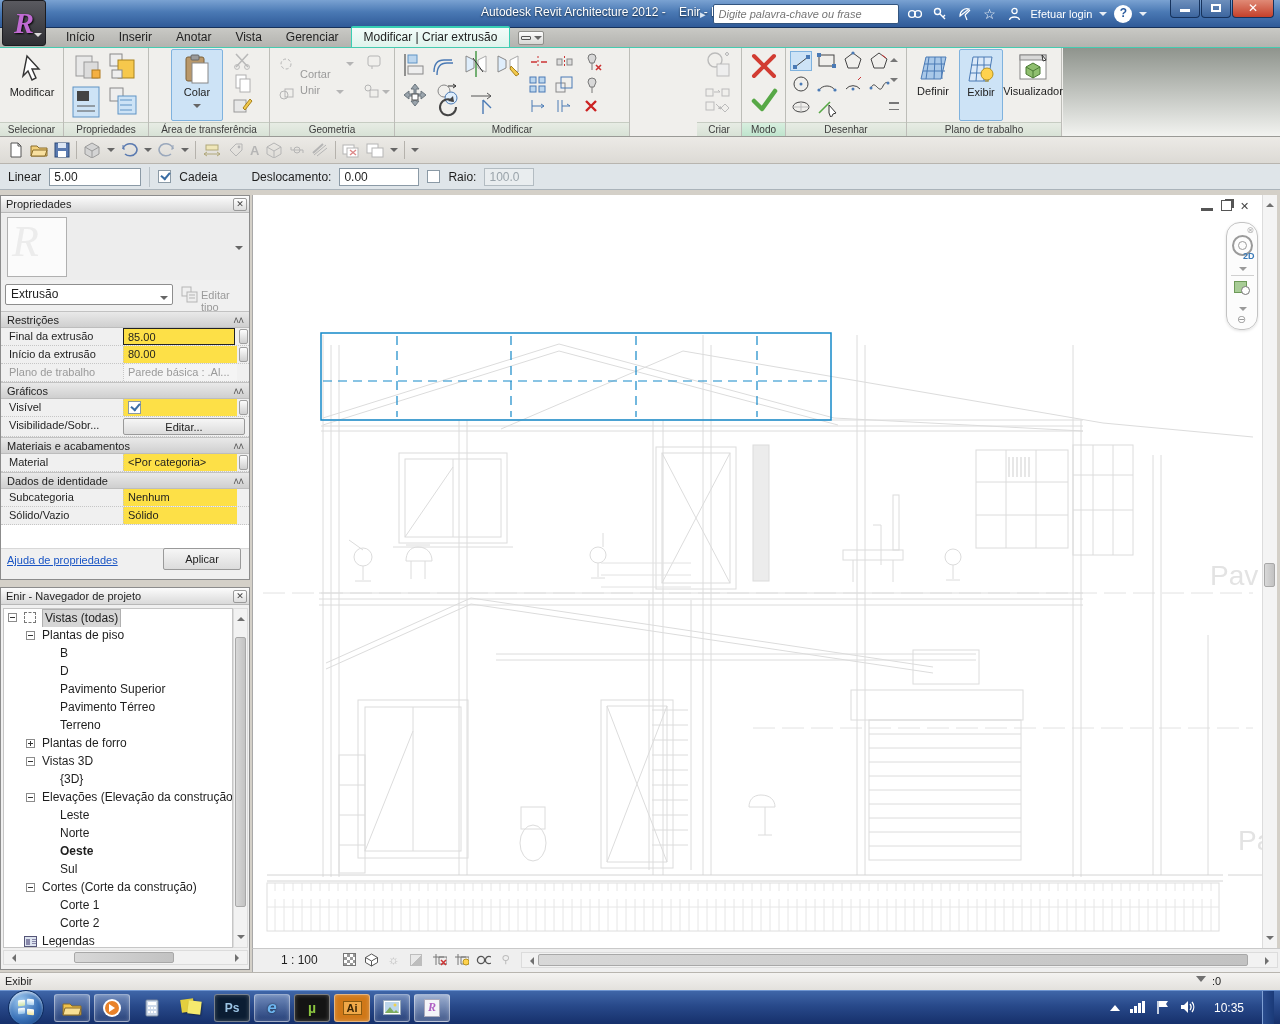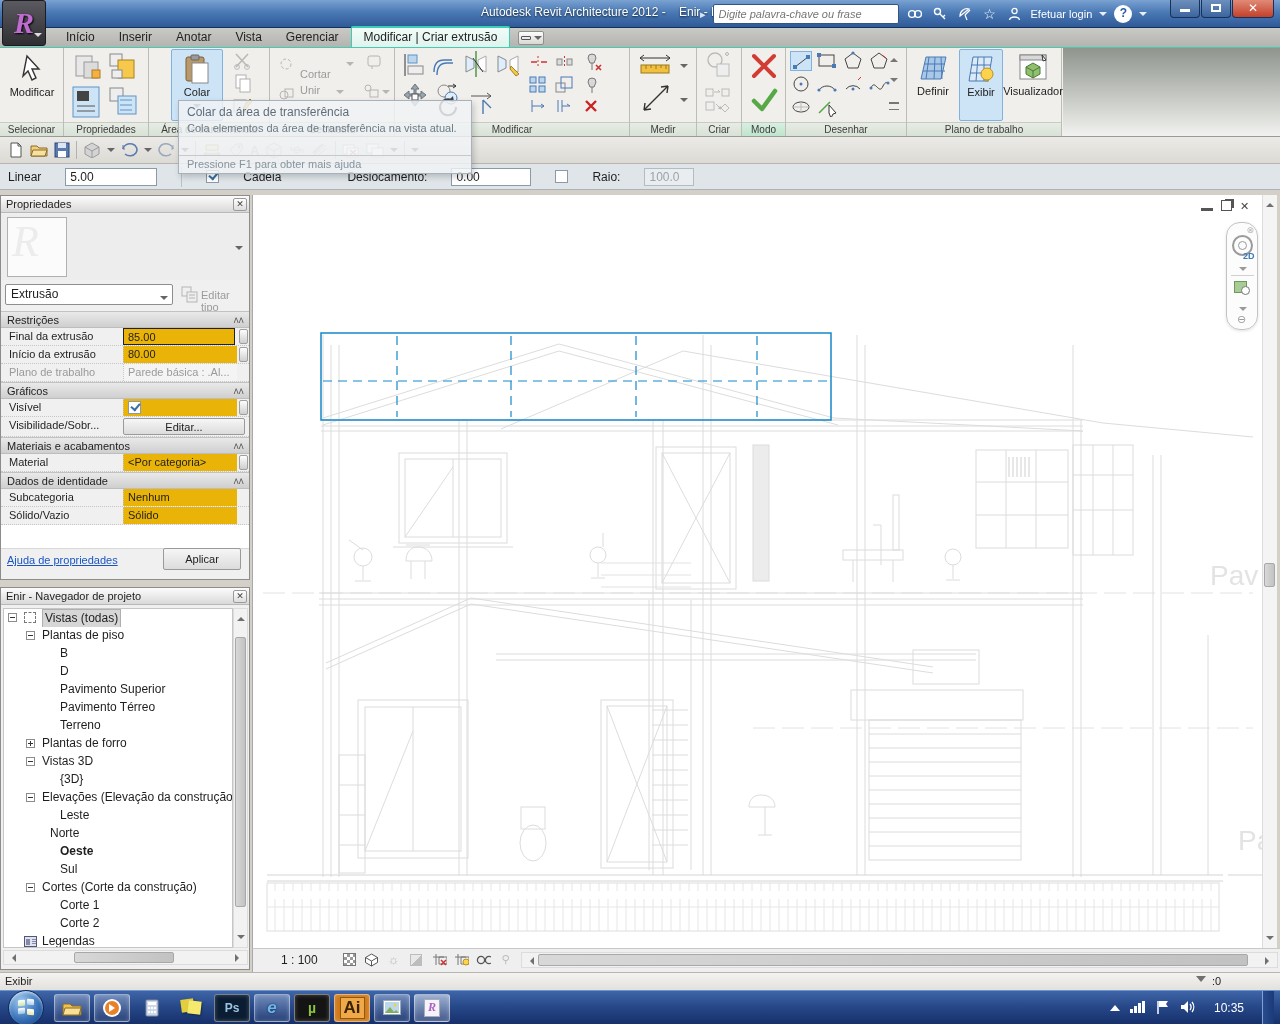--- a/index.html
+++ b/index.html
@@ -38,40 +38,40 @@
   .pbody{position:absolute;left:0;top:0;right:0;bottom:14px}
   .plabel{position:absolute;left:0;bottom:0;right:0;height:14px;font-size:10px;text-align:center;color:#3c3c3c;background:linear-gradient(#e7ece4,#d8e2d6);border-top:1px solid #c6ccc2;line-height:13px;overflow:hidden;white-space:nowrap}
   .bigbtn{position:absolute;display:flex;flex-direction:column;align-items:center;gap:2px;font-size:11px;color:#222;padding-top:4px}
   .bigbtn.blue{background:#cde3f6;border:1px solid #7fb2de;border-radius:2px}
   .mi{position:absolute}
   .grayed{color:#9a9a9a}
   .rfill{position:absolute;top:0;height:88px;right:0;background:linear-gradient(#8f948d,#f2f3f0)}
   
   .qat{left:0;top:137px;width:1280px;height:27px;background:linear-gradient(#eceae6,#dcdad5);border-bottom:1px solid #b8b5af;display:flex;align-items:center;gap:6px;padding-left:8px}
   .qsep{width:1px;height:18px;background:#b5b2ac}
-  .options{left:0;top:164px;width:1280px;height:26px;background:#dfe5e9;border-bottom:1px solid #aab3ba;display:flex;align-items:center;gap:24px;padding-left:8px;font-size:12px}
+  .options{left:0;top:164px;width:1280px;height:26px;background:#dfe5e9;border-bottom:1px solid #aab3ba;display:flex;align-items:center;gap:8px;padding-left:8px;font-size:12px}
   .obox{height:18px;background:#fff;border:1px solid #8b9aa6;padding:1px 4px;font-size:12px}
   .obox.dis{background:#e9edef;color:#9aa4ab;border-color:#b3bcc2}
   .chk{width:13px;height:13px;background:#fff;border:1px solid #8b9aa6;position:relative}
   .chk.on:after{content:"";position:absolute;left:2px;top:1px;width:7px;height:4px;border-left:2px solid #3a6ea5;border-bottom:2px solid #3a6ea5;transform:rotate(-50deg)}
   .osep{width:1px;height:20px;background:#b9c2c8}
   
   .tooltip{left:178px;top:100px;width:294px;height:74px;background:rgba(240,243,245,.82);border:1px solid #a8b2ba;box-shadow:2px 3px 6px rgba(0,0,0,.18);z-index:40;padding:4px 8px;color:#5f6e7a}
   .ttt{font-size:12px;color:#57low66}
   .ttb{font-size:11px;margin-top:3px;color:#6b7a86}
   .ttf{position:absolute;left:0;right:0;bottom:0;height:18px;border-top:1px solid #c2cad0;padding:2px 8px;color:#88949e;font-size:11px}
   
   .palette{background:#f0f0f0;border:1px solid #8c8c8c}
   .phead{height:17px;background:linear-gradient(#fcfcfc,#d9d9d9);border-bottom:1px solid #b8b8b8;line-height:16px;padding-left:5px;font-size:11px;color:#222;position:relative}
   .pclose{position:absolute;right:2px;top:2px;width:14px;height:13px;border:1px solid #9a9a9a;background:linear-gradient(#fff,#ddd);border-radius:2px;text-align:center;line-height:11px;font-size:9px;color:#444}
   .grphead{position:relative;height:17px;background:linear-gradient(#e9e9e9,#cfcfcf);border-top:1px solid #c2c2c2;border-bottom:1px solid #bdbdbd;line-height:16px;padding-left:6px;color:#222}
   .grphead .chev{position:absolute;right:6px;top:1px;color:#555;font-size:10px;letter-spacing:-1px}
   .prow{position:relative;height:18px;border-bottom:1px dotted #c6c6c6;line-height:17px}
   .plab{position:absolute;left:8px;top:0;width:110px;overflow:hidden;white-space:nowrap}
-  .pval{position:absolute;left:122px;top:0;width:114px;height:100%;border-left:1px dotted #c6c6c6;padding-left:4px;background:#eab308;overflow:hidden;white-space:nowrap}
+  .pval{position:absolute;left:122px;top:0;width:114px;height:100%;border-left:1px dotted #c6c6c6;padding-left:4px;background:#fde047;overflow:hidden;white-space:nowrap}
   .rail{position:absolute;right:1px;top:1px;width:9px;height:15px;background:linear-gradient(#fdfdfd,#cfcfcf);border:1px solid #9f9f9f;border-radius:2px}
   .btn{background:linear-gradient(#f6f6f6,#dcdcdc);border:1px solid #9a9a9a;border-radius:2px;text-align:center;color:#222}
   .link{color:#1a55c4;text-decoration:underline;font-size:11px}
   
   .trow{position:relative;height:18px;line-height:17px;white-space:nowrap;overflow:hidden}
   .texp{position:absolute;top:4px;width:9px;height:9px;background:#fff;border:1px solid #8c8c8c}
   .texp:before{content:"";position:absolute;left:1px;top:3px;width:5px;height:1px;background:#333}
   .texp.plus:after{content:"";position:absolute;left:3px;top:1px;width:1px;height:5px;background:#333}
   .tlbl{position:absolute;top:0;font-size:12px}
   .tlbl.sel{background:#d6d6d6;border:1px solid #b0b0b0;padding:0 2px}
@@ -339,35 +339,20 @@
         <svg class="mi" style="left:160px;top:50px" width="18" height="16">
             <path d="M3 2v12M7 2v12M7 8h8M15 8l-3-2" fill="none" stroke="#4a7ab5"></path>
           </svg>
         <svg class="mi" style="left:188px;top:50px" width="16" height="16">
             <path d="M3 3l10 10M13 3L3 13" stroke="#cc2222" stroke-width="2.4"></path>
           </svg>
       </div>
       <div class="plabel">Modificar</div>
     </div>
 
-    <div class="panel" style="left:630px;width:67px">
-      <div class="pbody">
-        <svg class="mi" style="left:8px;top:4px" width="36" height="24">
-            <path d="M2 6h30M2 6l4-3M2 6l4 3M32 6l-4-3M32 6l-4 3" fill="none" stroke="#333"></path>
-            <rect x="3" y="13" width="28" height="8" fill="#f2c040" stroke="#9a7a1a"></rect>
-            <path d="M8 13v4M13 13v3M18 13v4M23 13v3M28 13v4" stroke="#9a7a1a"></path>
-          </svg>
-        <span class="mi caretg" style="left:50px;top:12px"></span>
-        <svg class="mi" style="left:10px;top:34px" width="32" height="32">
-            <path d="M4 28L28 4M4 28l1-7M4 28l7-1M28 4l-1 7M28 4l-7 1" fill="none" stroke="#333" stroke-width="1.4"></path>
-          </svg>
-        <span class="mi caretg" style="left:50px;top:46px"></span>
-      </div>
-      <div class="plabel">Medir</div>
-    </div>
 
     <div class="panel" style="left:697px;width:45px">
       <div class="pbody">
         <svg class="mi" style="left:6px;top:2px" width="32" height="32">
             <circle cx="12" cy="10" r="7" fill="none" stroke="#bbb" stroke-width="1.4"></circle>
             <rect x="14" y="14" width="12" height="12" fill="#eee" stroke="#bbb"></rect>
             <path d="M24 2l2 2-2 2-2-2z" fill="#ddd" stroke="#bbb"></path>
           </svg>
         <svg class="mi" style="left:8px;top:38px" width="26" height="13">
             <rect x="1" y="3" width="7" height="7" fill="none" stroke="#bbb"></rect>
@@ -557,25 +542,20 @@
     <span class="chk on"></span>
     <span>Cadeia</span>
     <span style="width:18px"></span>
     <span>Deslocamento:</span>
     <span class="obox" style="width:80px">0.00</span>
     <span class="chk"></span>
     <span>Raio:</span>
     <span class="obox dis" style="width:50px">100.0</span>
   </div>
 
-  <div class="a tooltip">
-    <div class="ttt">Colar da área de transferência</div>
-    <div class="ttb">Cola elementos da área de transferência na vista atual.</div>
-    <div class="ttf">Pressione F1 para obter mais ajuda</div>
-  </div>
 
   <div class="a palette" style="left:0;top:195px;width:250px;height:385px">
     <div class="phead"><span>Propriedades</span>
       <span class="pclose">✕</span></div>
     <div class="a" style="left:0;top:18px;width:248px;height:66px;background:#ededed">
       <div class="a" style="left:6px;top:3px;width:60px;height:60px;background:#fbfbfb;border:1px solid #b0b0b0;overflow:hidden">
         <span style="font-family:'Liberation Serif','DejaVu Serif',serif;font-style:italic;font-size:44px;color:#ececec;position:absolute;left:4px;top:-2px">R</span>
       </div>
       <span class="caretg" style="position:absolute;right:6px;top:28px"></span>
     </div>
@@ -677,21 +657,21 @@
           <span class="tlbl" style="left:56px">{3D}</span>
         </div>
       <div class="trow">
           <span class="texp" style="left:22px"></span>
           <span class="tlbl" style="left:38px">Elevações (Elevação da construção)</span>
         </div>
       <div class="trow">
           <span class="tlbl" style="left:56px">Leste</span>
         </div>
       <div class="trow">
-          <span class="tlbl" style="left:46px">Norte</span>
+          <span class="tlbl" style="left:56px">Norte</span>
         </div>
       <div class="trow">
           <span class="tlbl bold" style="left:56px">Oeste</span>
         </div>
       <div class="trow">
           <span class="tlbl" style="left:56px">Sul</span>
         </div>
       <div class="trow">
           <span class="texp" style="left:22px"></span>
           <span class="tlbl" style="left:38px">Cortes (Corte da construção)</span>
@@ -933,21 +913,21 @@
     <div class="tbi boxed" style="background:#0b1d33">
       <span style="color:#9cc4e4;font-weight:bold;font-size:12px">Ps</span>
       </div>
     <div class="tbi boxed">
       <span style="color:#6db5f0;font-weight:bold;font-style:italic;font-size:17px;text-shadow:0 0 2px #123">e</span>
       </div>
     <div class="tbi boxed" style="background:#141414">
       <span style="color:#8bc53f;font-weight:bold;font-size:14px">µ</span>
       </div>
     <div class="tbi boxed" style="background:#d07818">
-      <span style="color:#3a2404;font-weight:bold;font-size:17px;background:#f0a848;padding:0 3px;border:1px solid #8a5a10">Ai</span>
+      <span style="color:#3a2404;font-weight:bold;font-size:11px;background:#f0a848;padding:0 3px;border:1px solid #8a5a10">Ai</span>
       </div>
     <div class="tbi boxed">
       <svg width="18" height="15">
           <rect x="0.5" y="0.5" width="17" height="14" fill="#fff" stroke="#9ab"></rect>
           <rect x="2" y="2" width="14" height="11" fill="#bcd6ea"></rect>
           <path d="M2 13l5-6 4 5 2-2 3 3z" fill="#7fae5f"></path>
           <circle cx="12" cy="5" r="1.5" fill="#f2d24c"></circle>
         </svg>
       </div>
     <div class="tbi boxed active">

